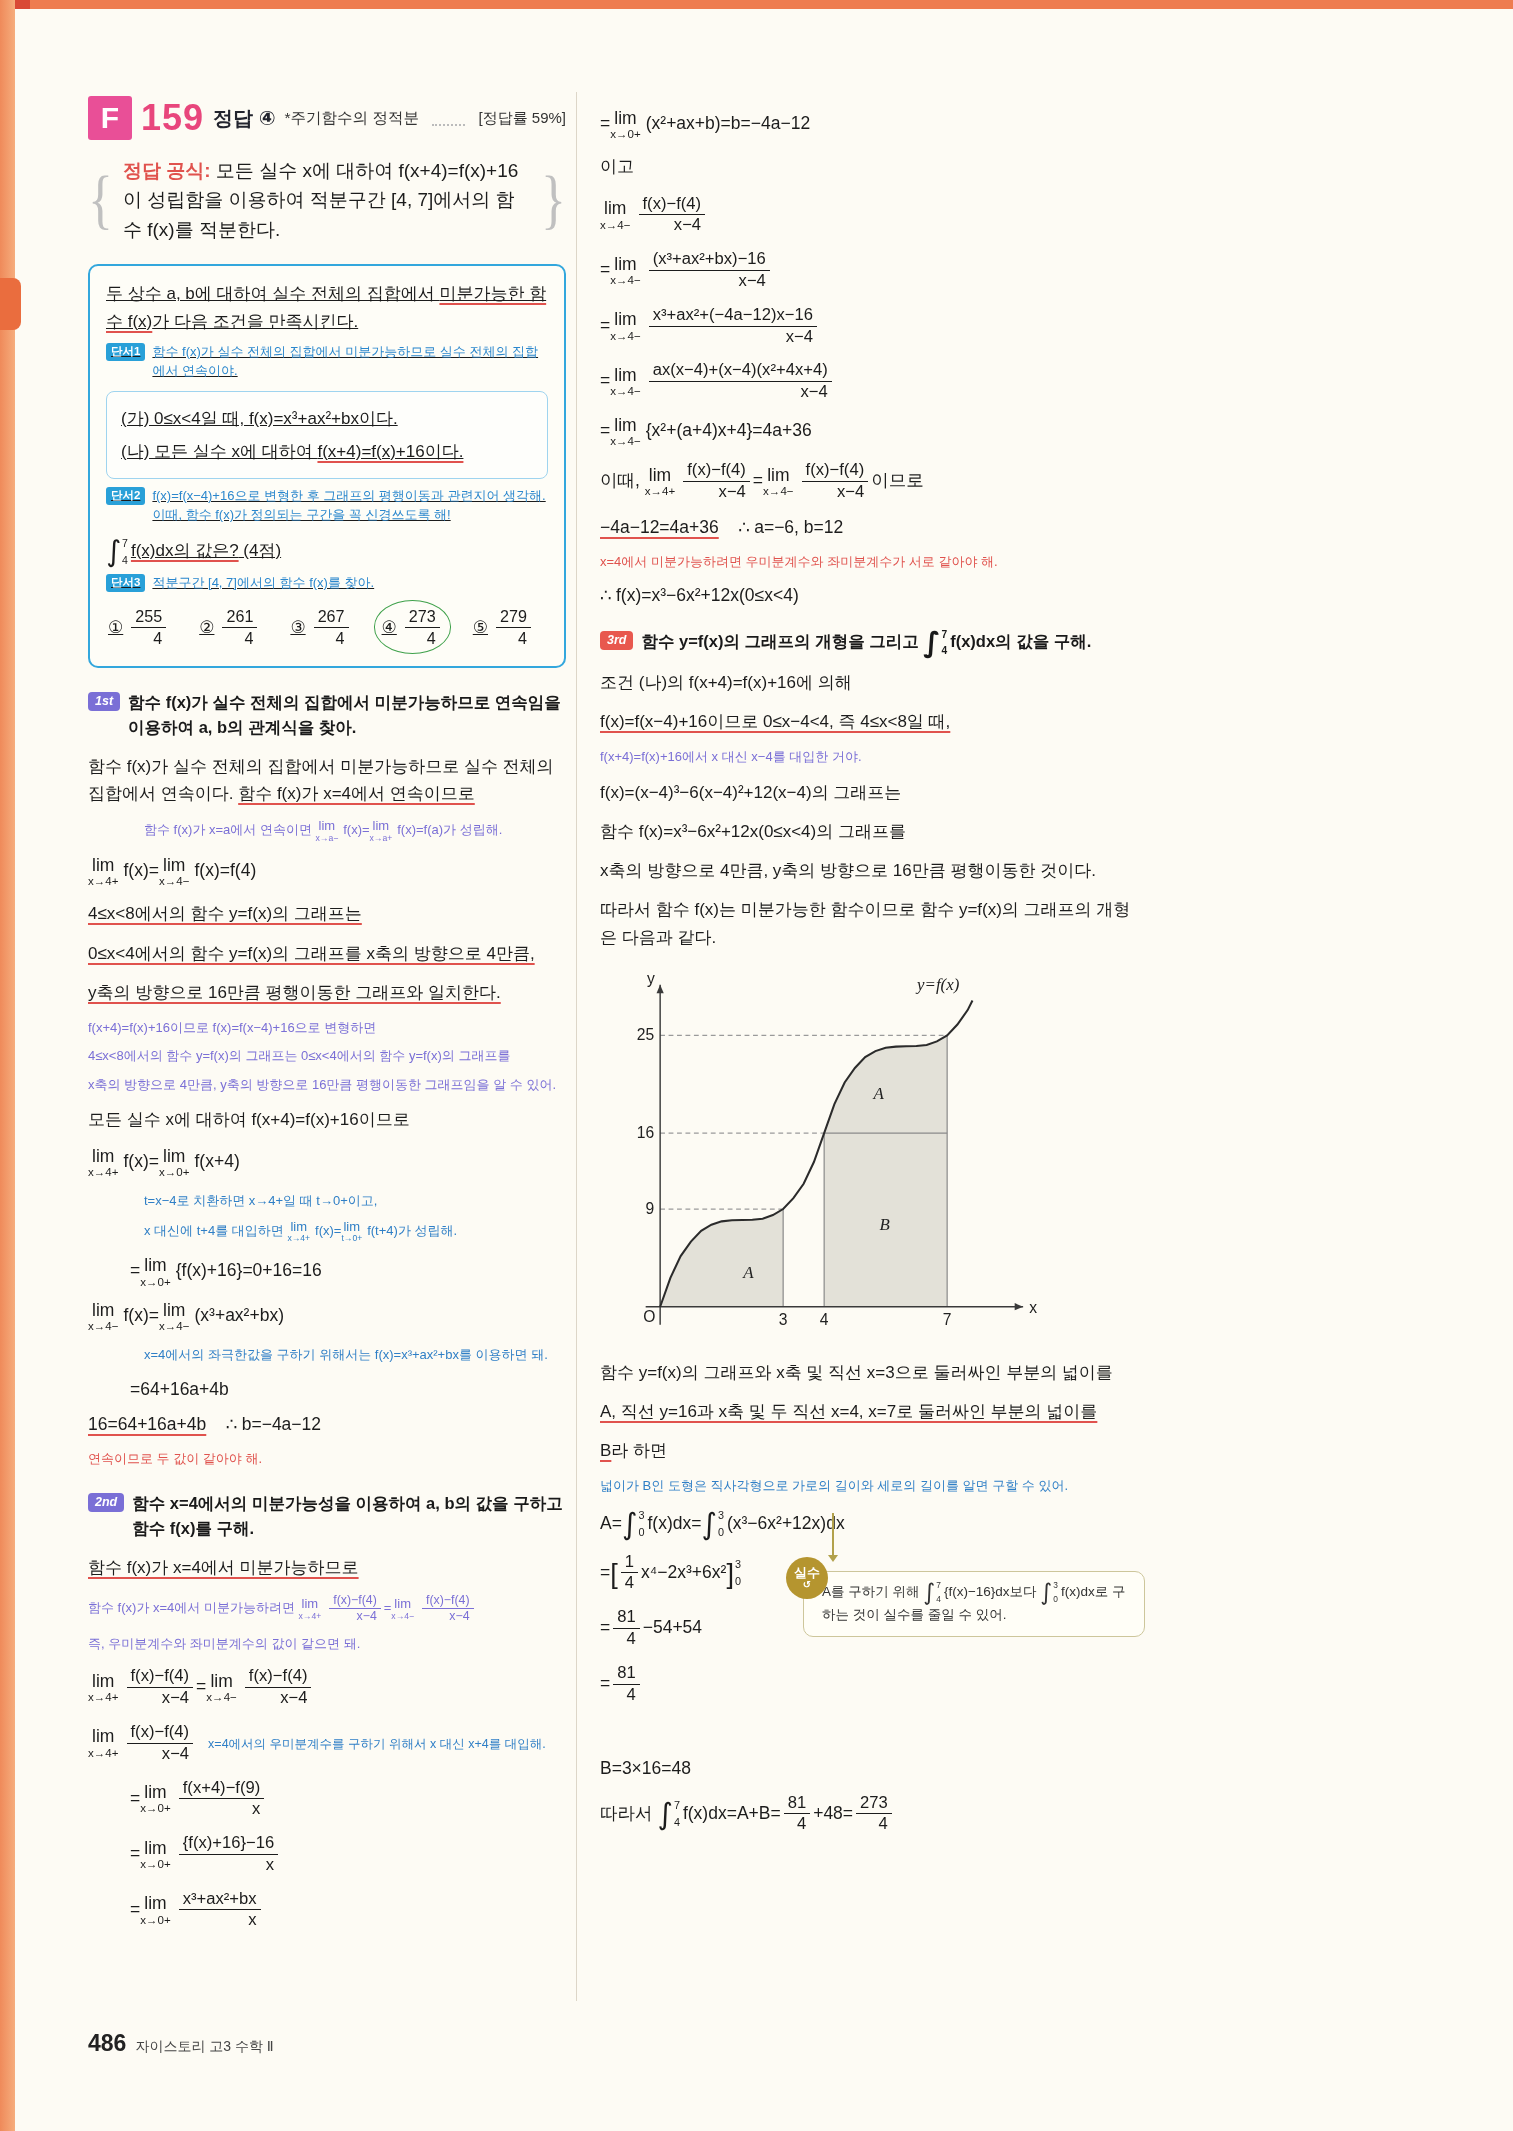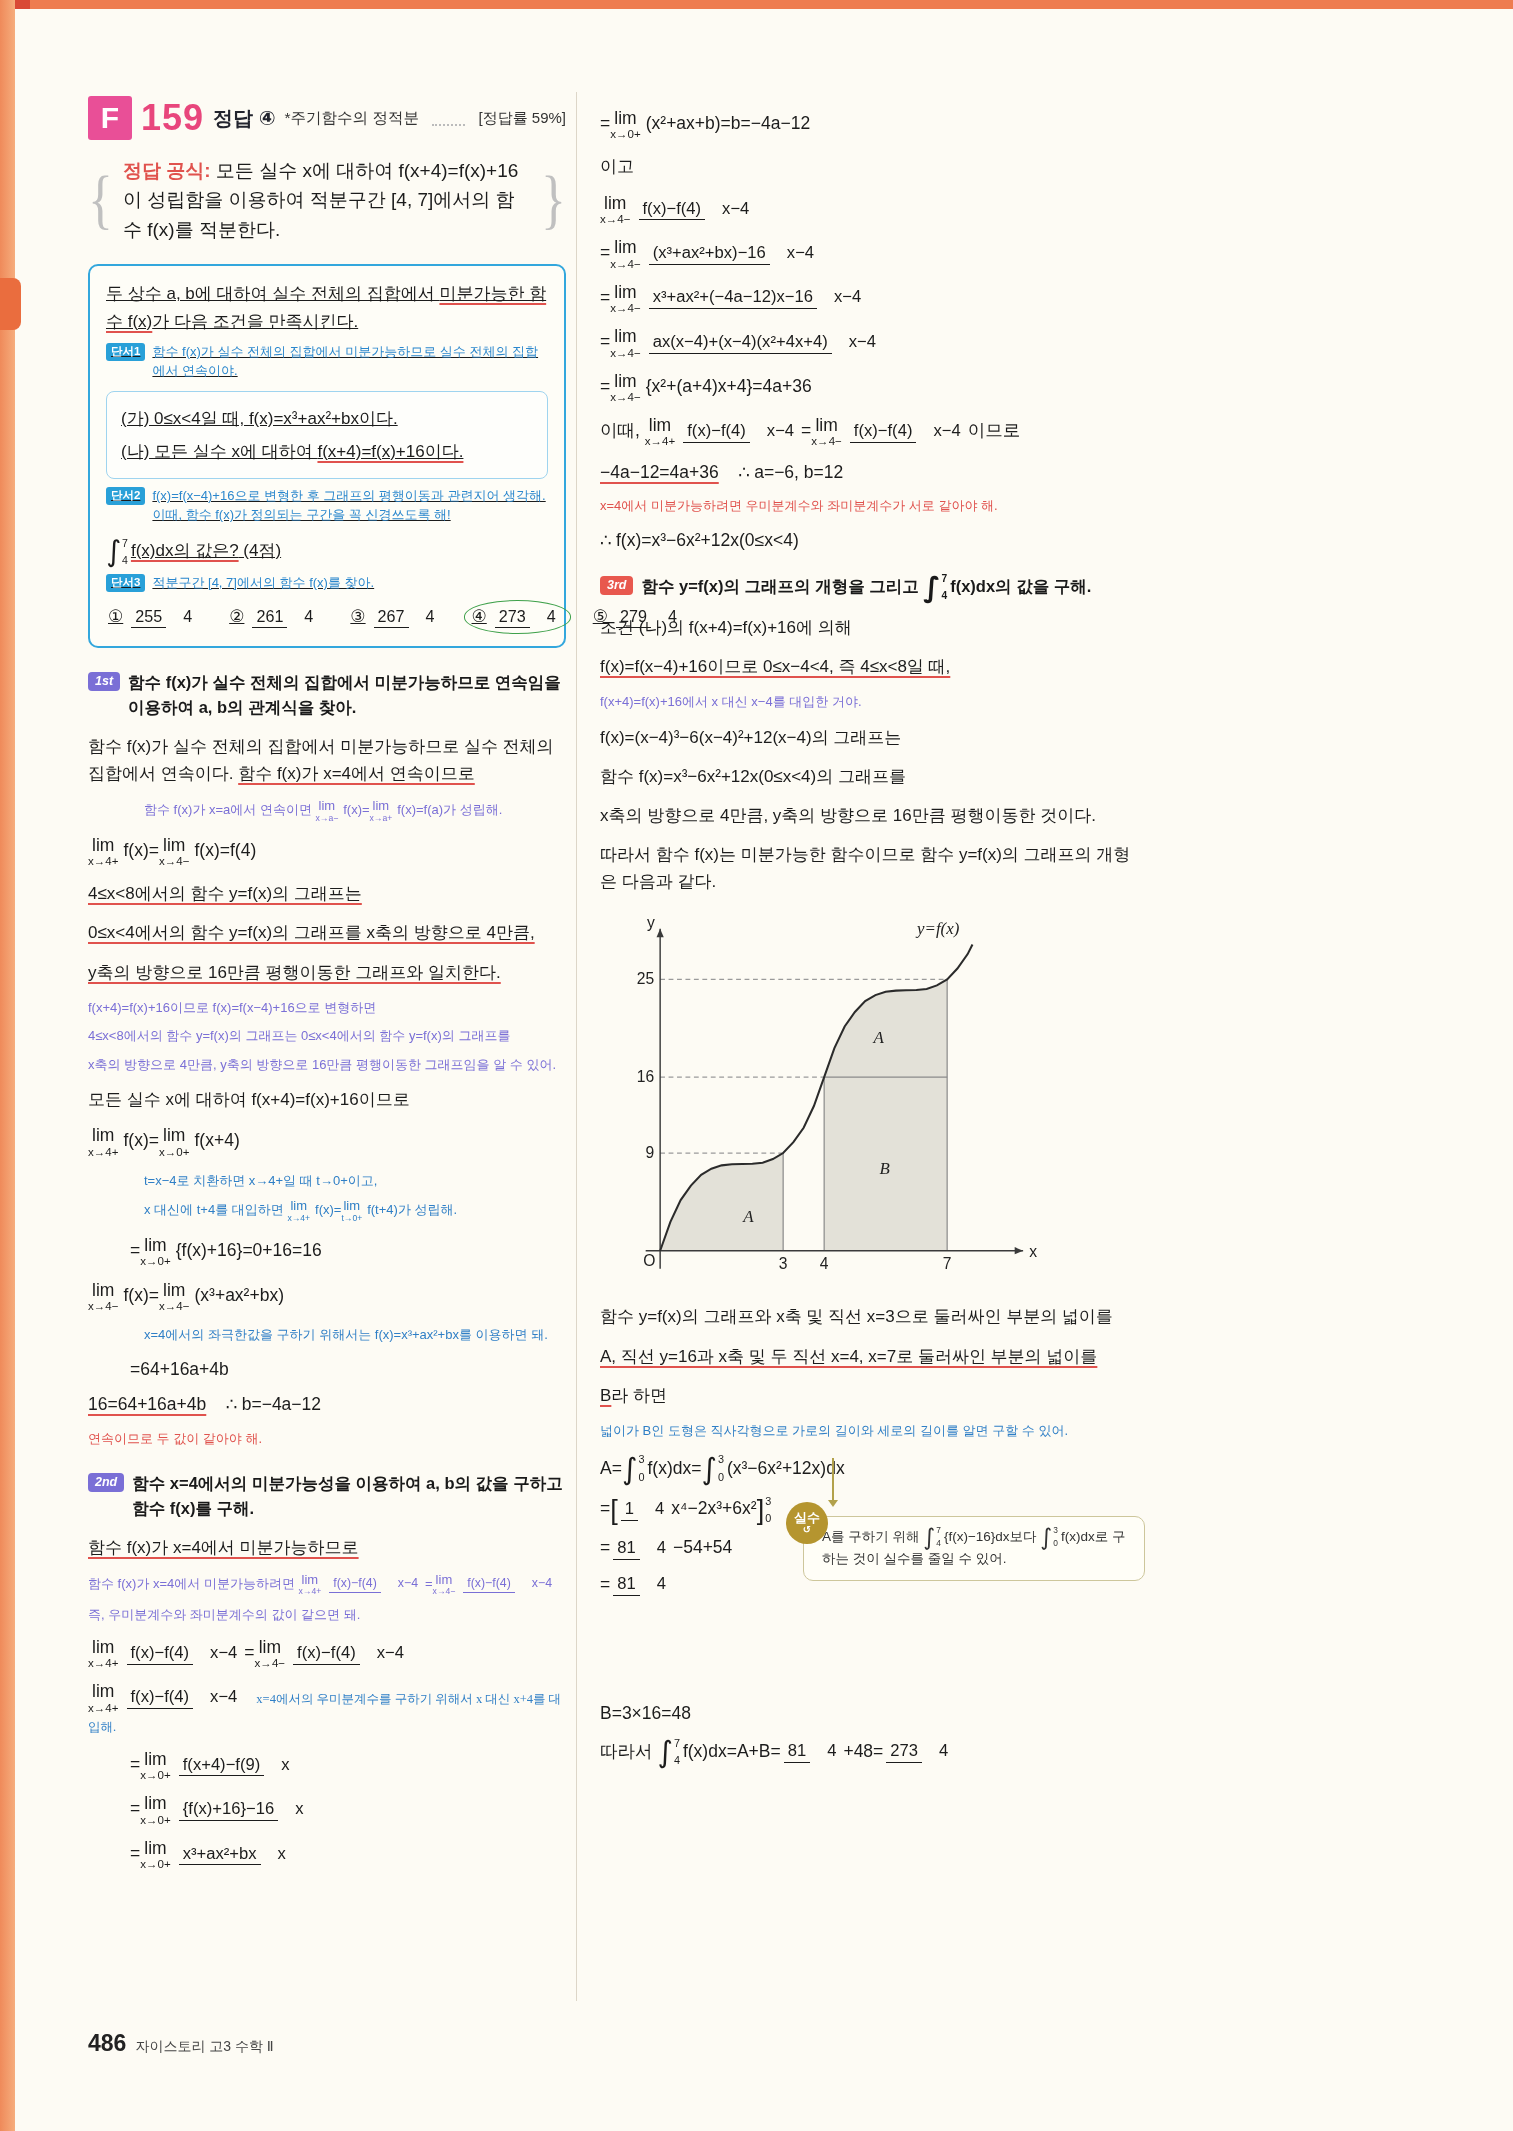--- a/index.html
+++ b/index.html
@@ -59,22 +59,22 @@
   .note-r{color:#e0524d;}
   .ln.step{display:flex;align-items:flex-start;gap:8px;margin:22px 0 10px;}
   .step-badge{flex:0 0 auto;color:#fff;font-size:12.5px;font-weight:bold;font-style:italic;
     padding:2.5px 7px;border-radius:4px;margin-top:2px;}
   .bc-purple{background:#7a6fd6;}
   .bc-red{background:#e8584e;}
   .step-text{font-weight:bold;font-size:16.5px;line-height:1.55;color:#191919;}
 
   
   .ul-red{text-decoration:underline;text-decoration-color:#e0524d;text-decoration-thickness:1.5px;text-underline-offset:4px;}
-  .inote{font-size:12.5px;color:#2f7fc6;margin-left:12px;font-weight:normal;font-family:Liberation Serif, serif;}
-  .frac{display:inline-flex;flex-direction:row;text-align:right;vertical-align:middle;margin:0 3px;line-height:1.25;font-size:0.95em;gap:13px;}
+  .inote{font-size:12.5px;color:#2f7fc6;margin-left:12px;font-weight:normal;}
+  .frac{display:inline-flex;flex-direction:column;text-align:right;vertical-align:middle;margin:0 3px;line-height:1.25;font-size:0.95em;}
   .frac .num{border-bottom:1.3px solid currentColor;padding:0 4px;}
   .frac .den{padding:0 4px;}
   .lim{display:inline-flex;flex-direction:column;align-items:center;vertical-align:middle;margin:0 5px 0 0;line-height:1.05;}
   .lim .limsub{font-size:0.66em;white-space:nowrap;margin-top:1px;}
   .int{display:inline-flex;align-items:center;vertical-align:middle;}
   .int .isym{font-size:1.7em;line-height:1;font-family:"DejaVu Sans",sans-serif;}
   .ib{display:inline-flex;flex-direction:column;justify-content:space-between;font-size:0.62em;
     line-height:1;height:2.6em;vertical-align:middle;margin:0 3px 0 1px;text-align:left;}
   .bigbr{font-size:1.55em;vertical-align:middle;line-height:1;}
   .evb{height:2.5em;}

